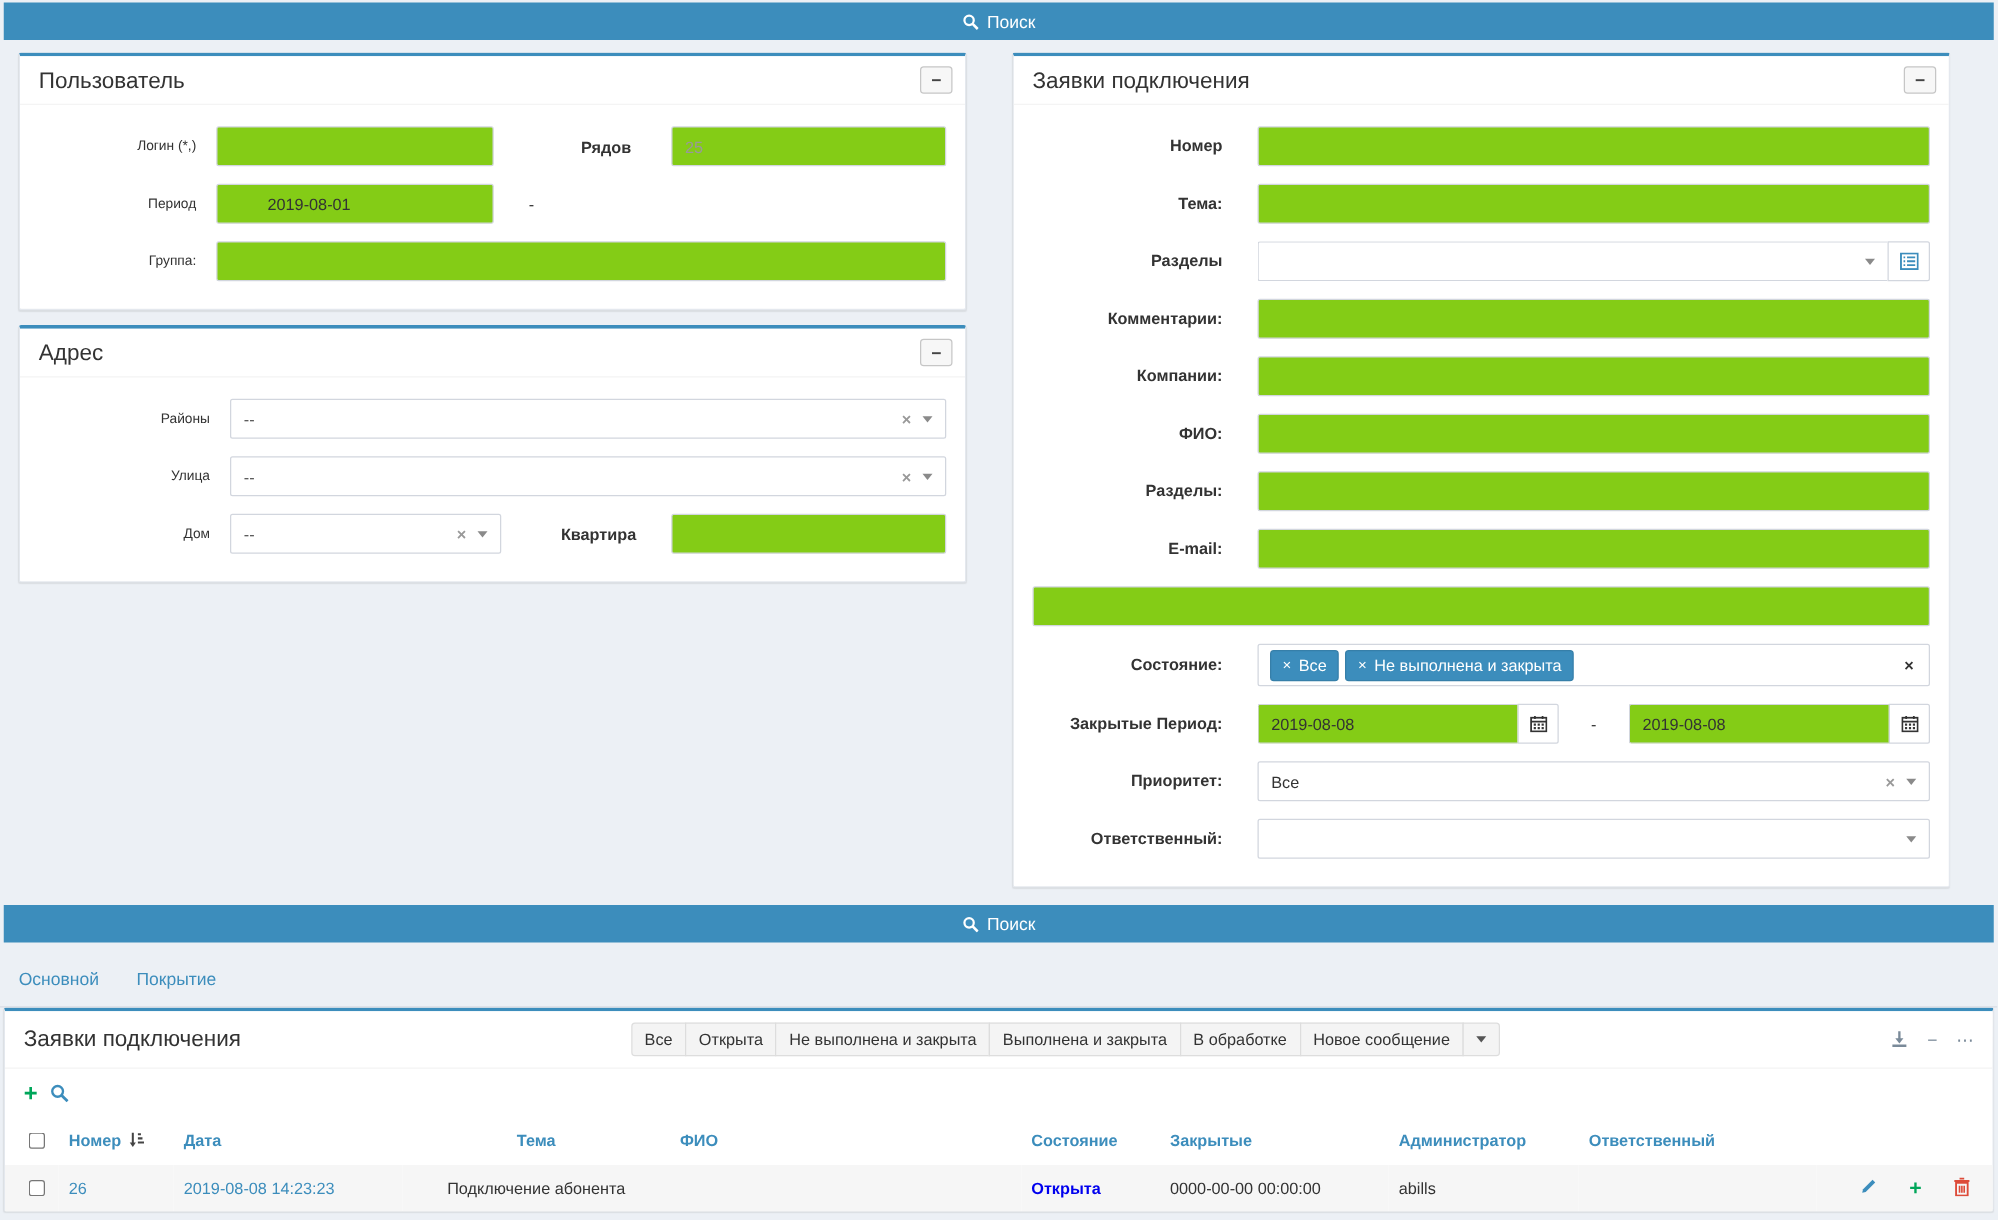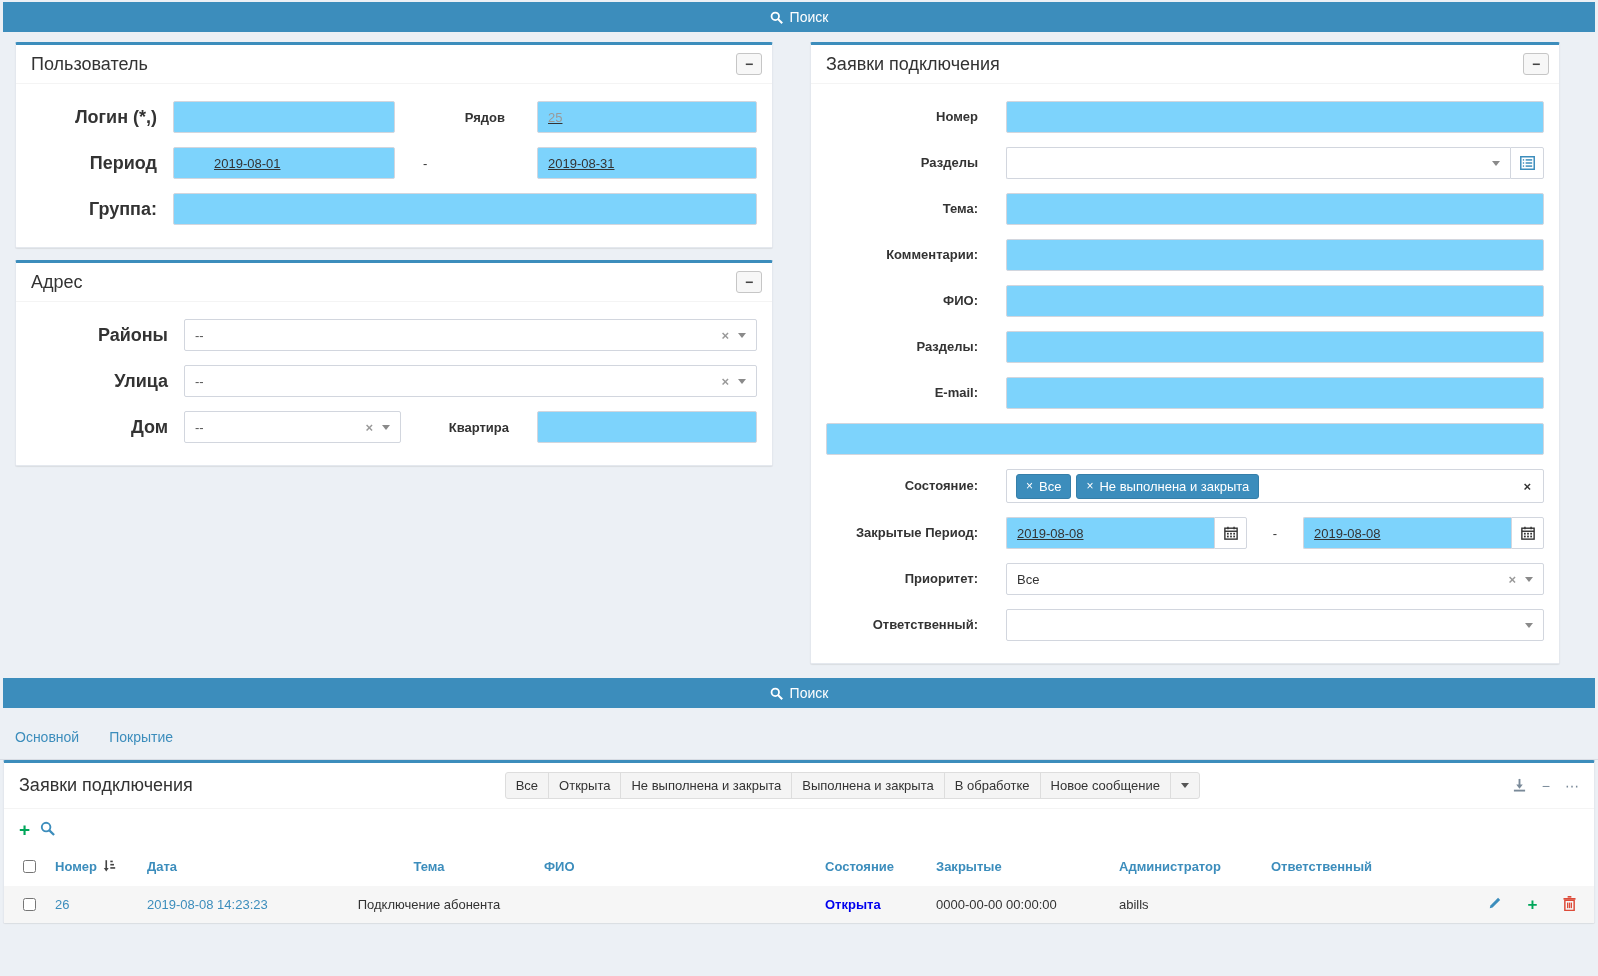--- a/index.html
+++ b/index.html
@@ -40,27 +40,27 @@
     margin-left:auto;
     width:26px; height:22px;
     background:#f7f7f7; border:1px solid #c6c6c6; border-radius:3px;
     color:#444; font-weight:bold; font-size:14px; line-height:18px; text-align:center;
     cursor:pointer;
   }
   .box-body { padding:17px 15px 18px 15px; }
   
   .frow { display:flex; align-items:center; margin-bottom:14px; }
   .frow:last-child { margin-bottom:4px; }
-  .lbl { width:142px; flex:none; text-align:right; padding-right:16px; font-weight:bold; font-size:18px; color:#333; }
+  .lbl { width:142px; flex:none; text-align:right; padding-right:16px; font-weight:normal; font-size:11px; color:#333; }
   .lbl-a { width:153px; }
   .r-lbl { width:180px; flex:none; text-align:right; padding-right:28px; font-weight:bold; font-size:13px; color:#333; line-height:1.5; }
   .ctl {
     height:32px; border:1px solid #d2d6de; border-radius:2px;
-    padding:5px 10px; font-size:13px; color:#333; background:#7dd3fc;
-    font-family:"Liberation Sans", sans-serif; outline:none;text-decoration:underline;
+    padding:5px 10px; font-size:13px; color:#333; background:#84cc16;
+    font-family:"Liberation Sans", sans-serif; outline:none;
   }
   .ctl::placeholder { color:#999; }
   .w1 { width:222px;padding-left:40px; } .w2 { width:220px; margin-left:auto; }
   .grow { flex:1; }
   .dash { margin-left:28px; color:#333; }
   .midlbl { margin-left:auto; padding-right:32px; font-weight:bold; }
   
   .igroup { display:flex; flex:1; }
   .igroup .ctl { border-right:none; border-radius:2px 0 0 2px; }
   .addon {
@@ -167,21 +167,20 @@
         <div class="frow">
           <span class="lbl">Логин (*,)</span>
           <input class="ctl w1" style="">
           <span class="midlbl">Рядов</span>
           <input class="ctl w2" style="margin-left: 0px;" placeholder="25">
         </div>
         <div class="frow">
           <span class="lbl">Период</span>
           <input class="ctl w1" value="2019-08-01" style="">
           <span class="dash">-</span>
-          <input class="ctl w2" value="2019-08-31" style="">
         </div>
         <div class="frow">
           <span class="lbl">Группа:</span>
           <input class="ctl grow" style="">
         </div>
       </div>
     </div>
 
     <div class="box">
       <div class="box-header">
@@ -221,20 +220,24 @@
 
   <div class="col-right">
     <div class="box">
       <div class="box-header">
         <span class="box-title">Заявки подключения</span>
         <button class="tool-btn"><span>−</span></button>
       </div>
       <div class="box-body">
         <div class="frow">
           <span class="r-lbl">Номер</span>
+          <input class="ctl grow" style="">
+        </div>
+        <div class="frow">
+          <span class="r-lbl">Тема:</span>
           <input class="ctl grow" style="">
         </div>
         <div class="frow">
           <span class="r-lbl">Разделы</span>
           <span class="igroup">
             <span class="sel grow" style="border-right:none;border-radius:2px 0 0 2px">
               <span class="sel-text"></span>
               <span class="caret"></span>
             </span>
             <span class="addon" style="width:34px">
@@ -244,25 +247,25 @@
                   <line x1="6" y1="4.2" x2="13" y2="4.2" stroke="#3c8dbc" stroke-width="1.6"></line>
                   <line x1="3" y1="7.5" x2="4.4" y2="7.5" stroke="#3c8dbc" stroke-width="1.6"></line>
                   <line x1="6" y1="7.5" x2="13" y2="7.5" stroke="#3c8dbc" stroke-width="1.6"></line>
                   <line x1="3" y1="10.8" x2="4.4" y2="10.8" stroke="#3c8dbc" stroke-width="1.6"></line>
                   <line x1="6" y1="10.8" x2="13" y2="10.8" stroke="#3c8dbc" stroke-width="1.6"></line>
                 </svg>
             </span>
           </span>
         </div>
         <div class="frow">
-          <span class="r-lbl">Тема:</span>
-          <input class="ctl grow" style="">
-        </div>
-        <div class="frow">
           <span class="r-lbl">Комментарии:</span>
+          <input class="ctl grow" style="">
+        </div>
+        <div class="frow">
+          <span class="r-lbl">Компании:</span>
           <input class="ctl grow" style="">
         </div>
         <div class="frow">
           <span class="r-lbl">ФИО:</span>
           <input class="ctl grow" style="">
         </div>
         <div class="frow">
           <span class="r-lbl">Разделы:</span>
           <input class="ctl grow" style="">
         </div>

